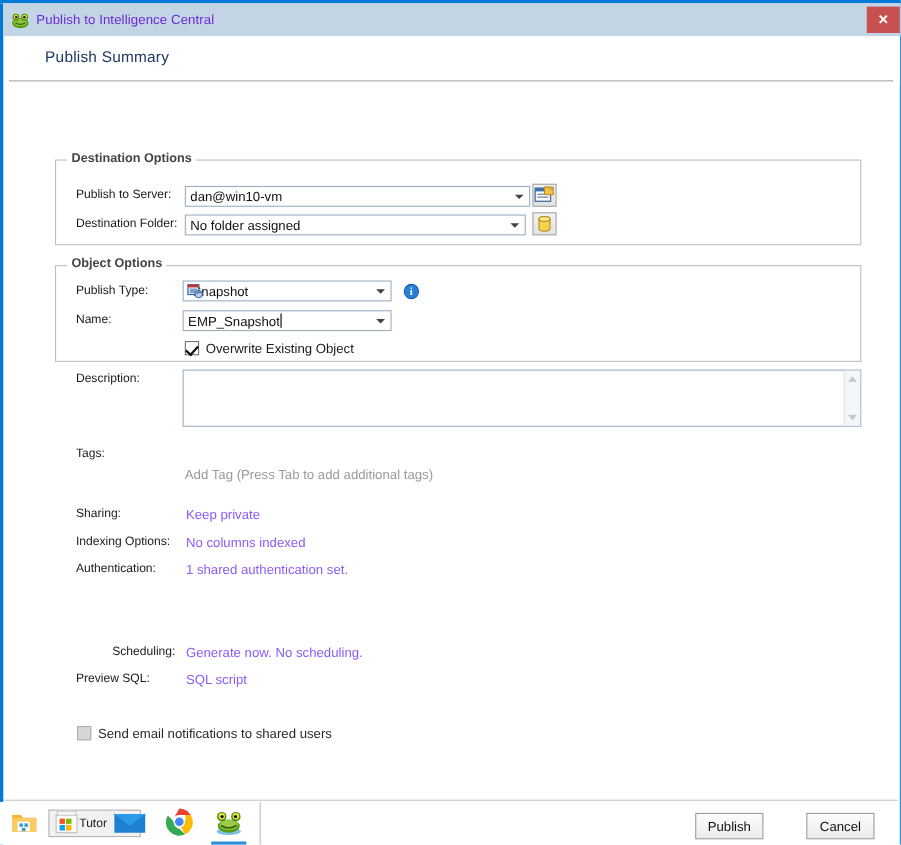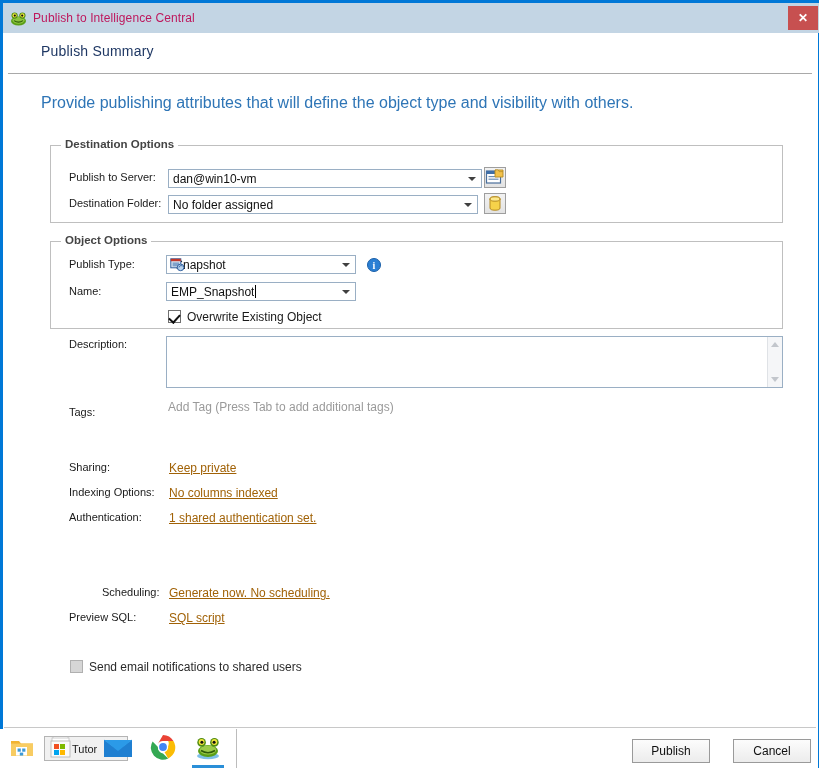--- a/index.html
+++ b/index.html
@@ -37,21 +37,21 @@
   .titlebar {
     position: absolute; left: 3px; top: 3px; width: 816px; height: 30px;
     background: #c3d5e4;
     display: flex; align-items: center;
   }
   .title-icon {
     width: 17px; height: 17px; margin-left: 7px; margin-right: 6px;
     position: relative; flex: none;
   }
   .title-text {
-    font-size: 12px; color: #be185d; letter-spacing: 0.1px;
+    font-size: 12px; color: #6d28d9; letter-spacing: 0.1px;
     white-space: nowrap;
   }
   .close-btn {
     position: absolute; right: 1px; top: 3px;
     width: 30px; height: 24px;
     background: #c75050;
     color: #ffffff;
     display: flex; align-items: center; justify-content: center;
     font-size: 12px; font-weight: bold;
     cursor: pointer;
@@ -190,39 +190,38 @@
     width: 0; height: 0;
     border-left: 4px solid transparent;
     border-right: 4px solid transparent;
   }
   .ta-arrow.up { top: 5px; border-bottom: 5px solid #c2c6cc; }
   .ta-arrow.down { bottom: 5px; border-top: 5px solid #c2c6cc; }
 
   
   .tag-placeholder {
     position: absolute;
-    font-size: 12px; color: #9a9a9a; white-space: nowrap;
+    font-size: 12px; color: #9a9a9a; white-space: nowrap; margin-top: 24px;
   }
 
   
   .hlink {
     position: absolute;
-    font-size: 12px; color: #a16207;
-    text-decoration: underline;
+    font-size: 12px; color: #8b5cf6;
     white-space: nowrap; cursor: pointer;
   }
 
   
   .footer-rule {
     position: absolute; left: 4px; top: 727px; width: 812px; height: 1px;
     background: #c8c8c8;
   }
   .btn {
     position: absolute;
-    width: 78px; height: 24px;
+    width: 62px; height: 24px;
     border: 1px solid #9a9a9a;
     background: linear-gradient(#fcfcfc, #ececec);
     font-size: 12px; color: #101010;
     display: flex; align-items: center; justify-content: center;
     cursor: pointer;
   }
 
   
   .taskbar {
     position: absolute; left: 0; top: 729px; width: 237px; height: 39px;
@@ -272,21 +271,20 @@
       </svg>
     </div>
     <span class="title-text">Publish to Intelligence Central</span>
     <div class="close-btn">✕</div>
   </div>
 
   <div class="header-band"></div>
   <div class="page-title">Publish Summary</div>
   <div class="header-rule"></div>
 
-  <div class="intro">Provide publishing attributes that will define the object type and visibility with others.</div>
 
   <div class="groupbox" style="left:50px; top:145px; width:733px; height:78px;">
     <span class="group-legend">Destination Options</span>
   </div>
 
   <div class="field-label" style="left:69px; top:171px;">Publish to Server:</div>
   <div class="combo" style="left:168px; top:169px; width:314px;">
     <span class="val">dan@win10-vm</span>
     <span class="caret"></span>
   </div>

